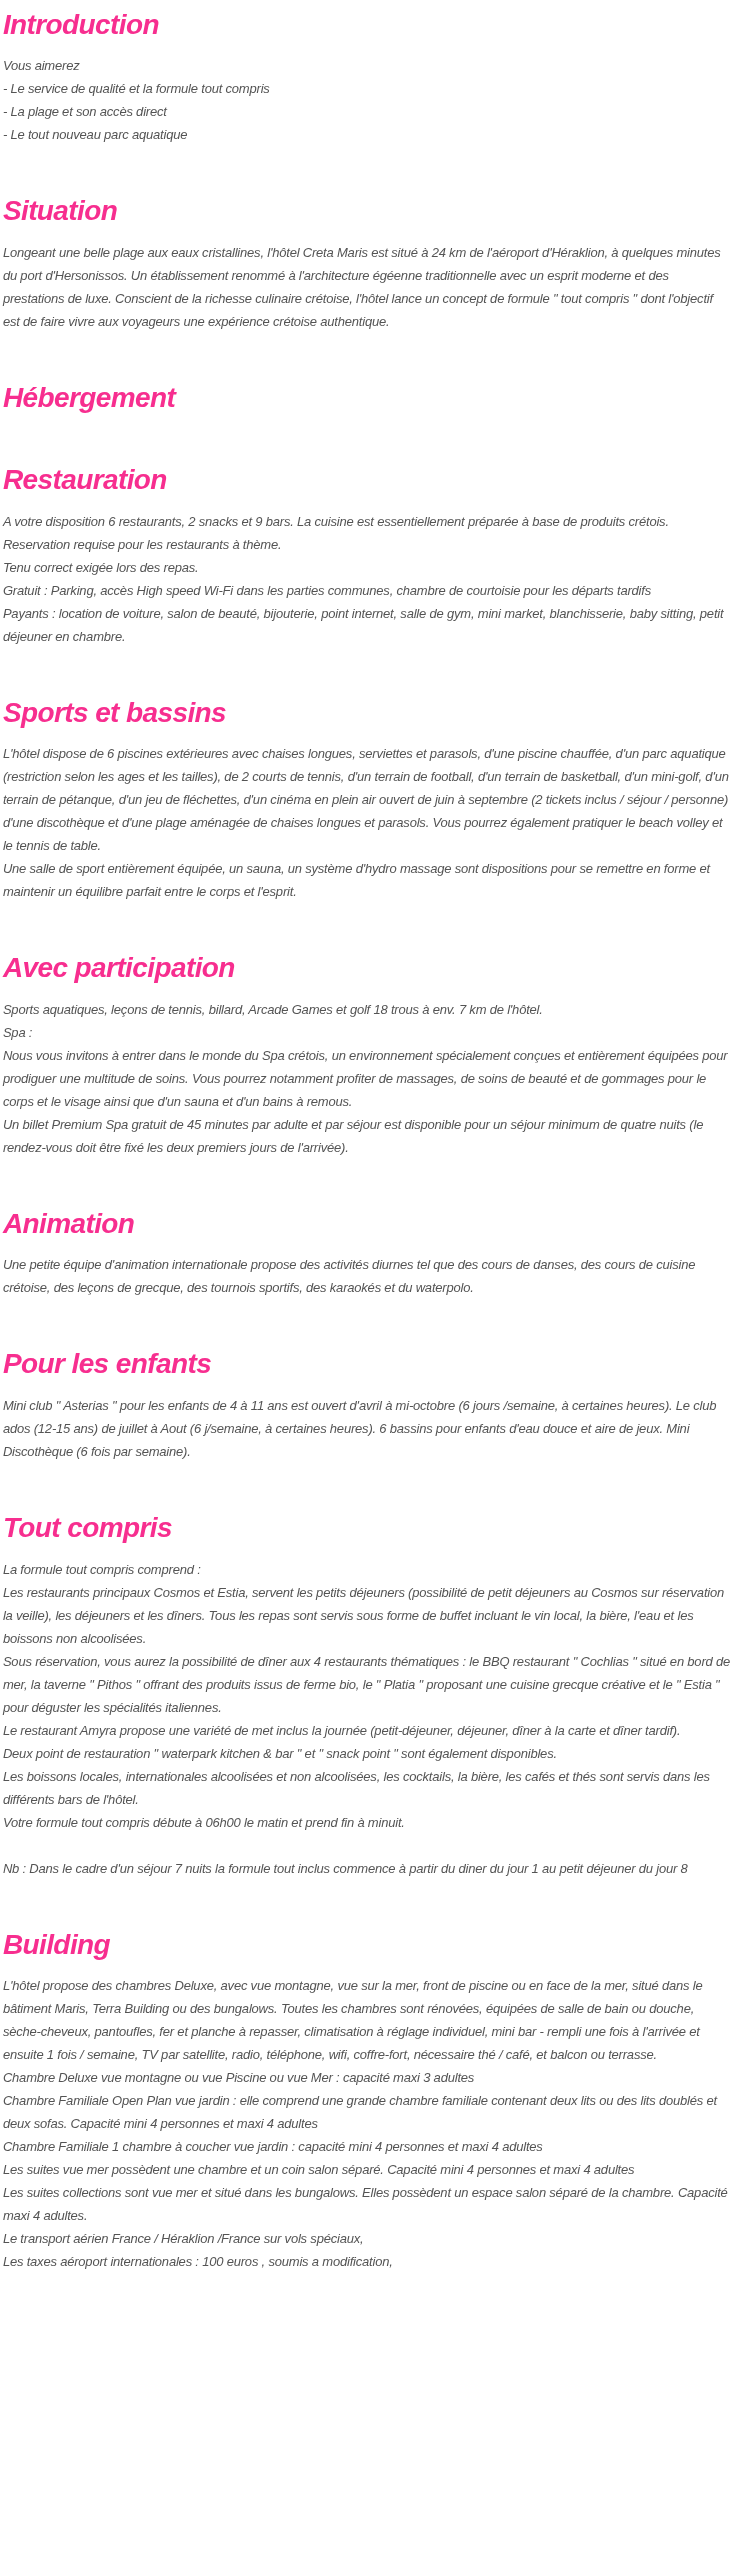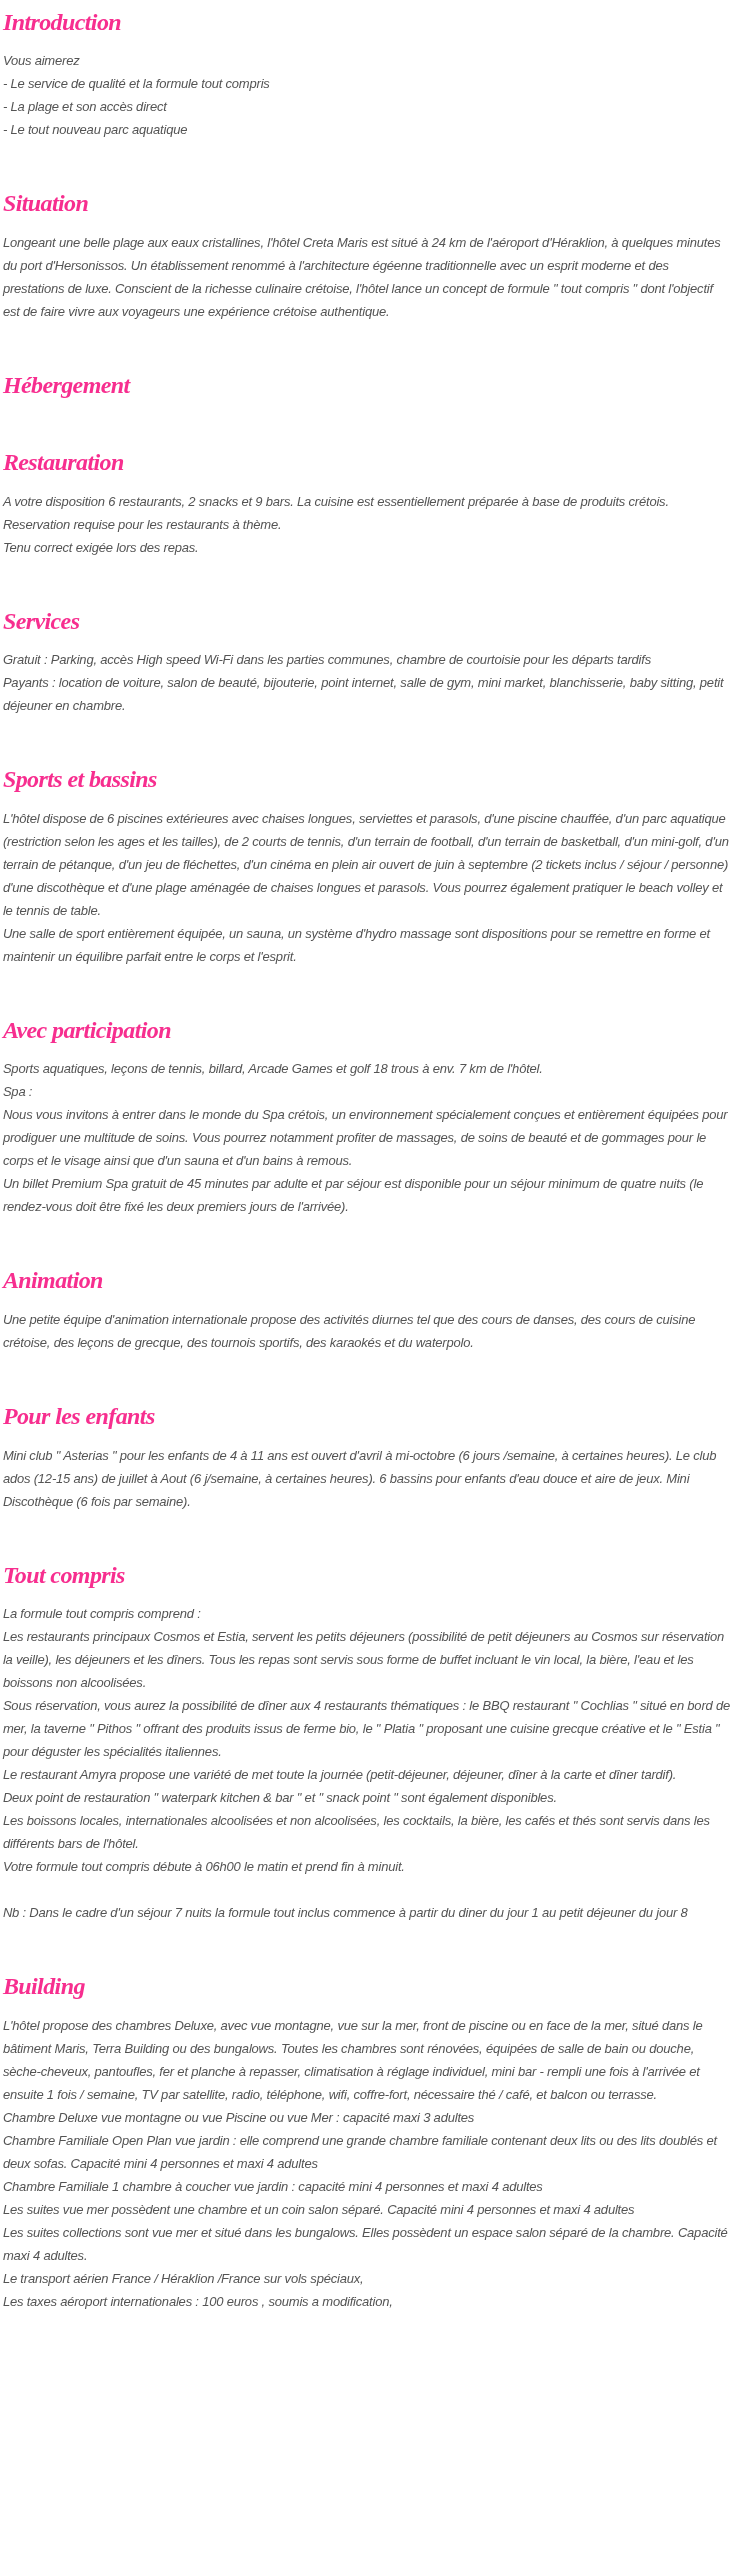--- a/index.html
+++ b/index.html
@@ -16,27 +16,26 @@
     font-family: "Liberation Sans", sans-serif;
     font-style: italic;
     color: var(--body-text);
   }
   main {
     padding: 3.9px 1.9px 58px 2.9px;
   }
   section { margin: 0; }
   h2.section-title {
     color: var(--accent);
-    font-size: 24px;
+    font-size: 28px;
     font-weight: 700;
     font-style: italic;
     letter-spacing: -0.6px;
     line-height: 1.25;
     margin: 47px 0 12.6px 0;
-    font-family: Liberation Serif, serif;
   }
   section:first-of-type h2.section-title {
     margin-top: 2.9px;
   }
   .line {
     font-size: 13px;
     line-height: 23px;
     min-height: 23px;
     letter-spacing: -0.2px;
     white-space: pre-wrap;
@@ -65,21 +64,20 @@
   </section>
 
   <section>
     <h2 class="section-title">Restauration</h2>
     <div class="line">A votre disposition 6 restaurants, 2 snacks et 9 bars. La cuisine est essentiellement préparée à base de produits crétois.</div>
     <div class="line">Reservation requise pour les restaurants à thème.</div>
     <div class="line">Tenu correct exigée lors des repas.</div>
   </section>
 
   <section>
-    <h2 class="section-title">Services</h2>
     <div class="line">Gratuit : Parking, accès High speed Wi-Fi dans les parties communes, chambre de courtoisie pour les départs tardifs</div>
     <div class="line">Payants : location de voiture, salon de beauté, bijouterie, point internet, salle de gym, mini market, blanchisserie, baby sitting, petit déjeuner en chambre.</div>
   </section>
 
   <section>
     <h2 class="section-title">Sports et bassins</h2>
     <div class="line">L'hôtel dispose de 6 piscines extérieures avec chaises longues, serviettes et parasols, d'une piscine chauffée, d'un parc aquatique (restriction selon les ages et les tailles), de 2 courts de tennis, d'un terrain de football, d'un terrain de basketball, d'un mini-golf, d'un terrain de pétanque, d'un jeu de fléchettes, d'un cinéma en plein air ouvert de juin à septembre (2 tickets inclus / séjour / personne) d'une discothèque et d'une plage aménagée de chaises longues et parasols. Vous pourrez également pratiquer le beach volley et le tennis de table.</div>
     <div class="line">Une salle de sport entièrement équipée, un sauna, un système d'hydro massage sont dispositions pour se remettre en forme et maintenir un équilibre parfait entre le corps et l'esprit.</div>
   </section>
 
@@ -99,21 +97,21 @@
   <section>
     <h2 class="section-title">Pour les enfants</h2>
     <div class="line">Mini club " Asterias " pour les enfants de 4 à 11 ans est ouvert d'avril à mi-octobre (6 jours /semaine, à certaines heures). Le club ados (12-15 ans) de juillet à Aout (6 j/semaine, à certaines heures). 6 bassins pour enfants d'eau douce et aire de jeux. Mini Discothèque (6 fois par semaine).</div>
   </section>
 
   <section>
     <h2 class="section-title">Tout compris</h2>
     <div class="line">La formule tout compris comprend :</div>
     <div class="line">Les restaurants principaux Cosmos et Estia, servent les petits déjeuners (possibilité de petit déjeuners au Cosmos sur réservation la veille), les déjeuners et les dîners. Tous les repas sont servis sous forme de buffet incluant le vin local, la bière, l'eau et les boissons non alcoolisées.</div>
     <div class="line">Sous réservation, vous aurez la possibilité de dîner aux 4 restaurants thématiques : le BBQ restaurant " Cochlias " situé en bord de mer, la taverne " Pithos " offrant des produits issus de ferme bio, le " Platia " proposant une cuisine grecque créative et le " Estia " pour déguster les spécialités italiennes.</div>
-    <div class="line">Le restaurant Amyra propose une variété de met toute la journée (petit-déjeuner, déjeuner, dîner à la carte et dîner tardif).</div>
+    <div class="line">Le restaurant Amyra propose une variété de met inclus la journée (petit-déjeuner, déjeuner, dîner à la carte et dîner tardif).</div>
     <div class="line">Deux point de restauration " waterpark kitchen &amp; bar " et " snack point " sont également disponibles.</div>
     <div class="line">Les boissons locales, internationales alcoolisées et non alcoolisées, les cocktails, la bière, les cafés et thés sont servis dans les différents bars de l'hôtel.</div>
     <div class="line">Votre formule tout compris débute à 06h00 le matin et prend fin à minuit.</div>
     <div class="line"></div>
     <div class="line">Nb : Dans le cadre d'un séjour 7 nuits la formule tout inclus commence à partir du diner du jour 1 au petit déjeuner du jour 8</div>
   </section>
 
   <section>
     <h2 class="section-title">Building</h2>
     <div class="line">L'hôtel propose des chambres Deluxe, avec vue montagne, vue sur la mer, front de piscine ou en face de la mer, situé dans le bâtiment Maris, Terra Building ou des bungalows. Toutes les chambres sont rénovées, équipées de salle de bain ou douche, sèche-cheveux, pantoufles, fer et planche à repasser, climatisation à réglage individuel, mini bar - rempli une fois à l'arrivée et ensuite 1 fois / semaine, TV par satellite, radio, téléphone, wifi, coffre-fort, nécessaire thé / café, et balcon ou terrasse.</div>

